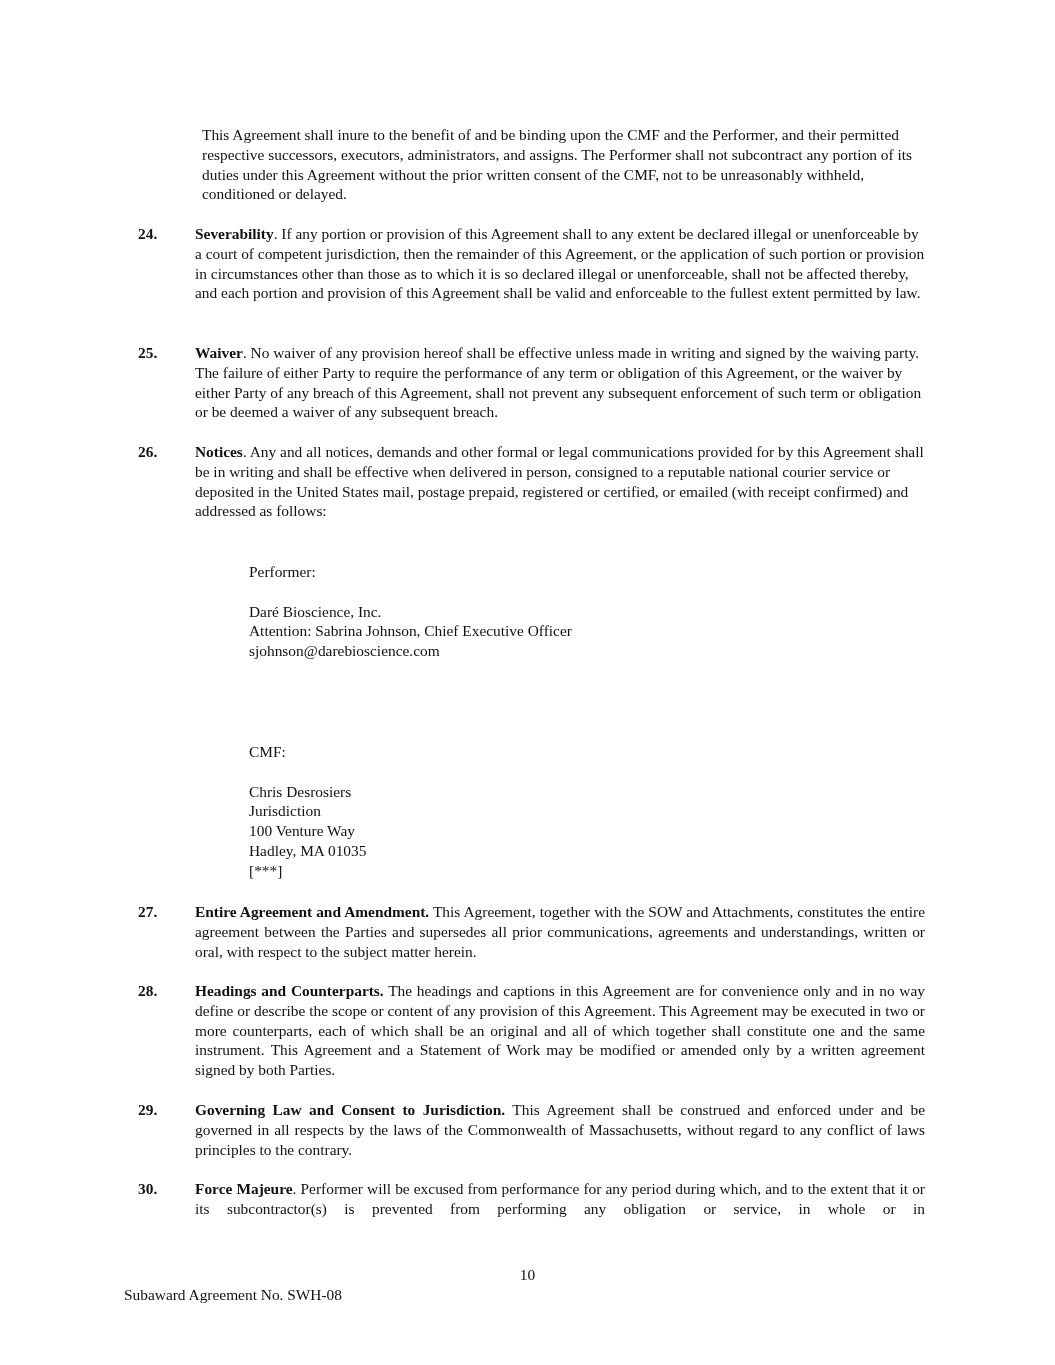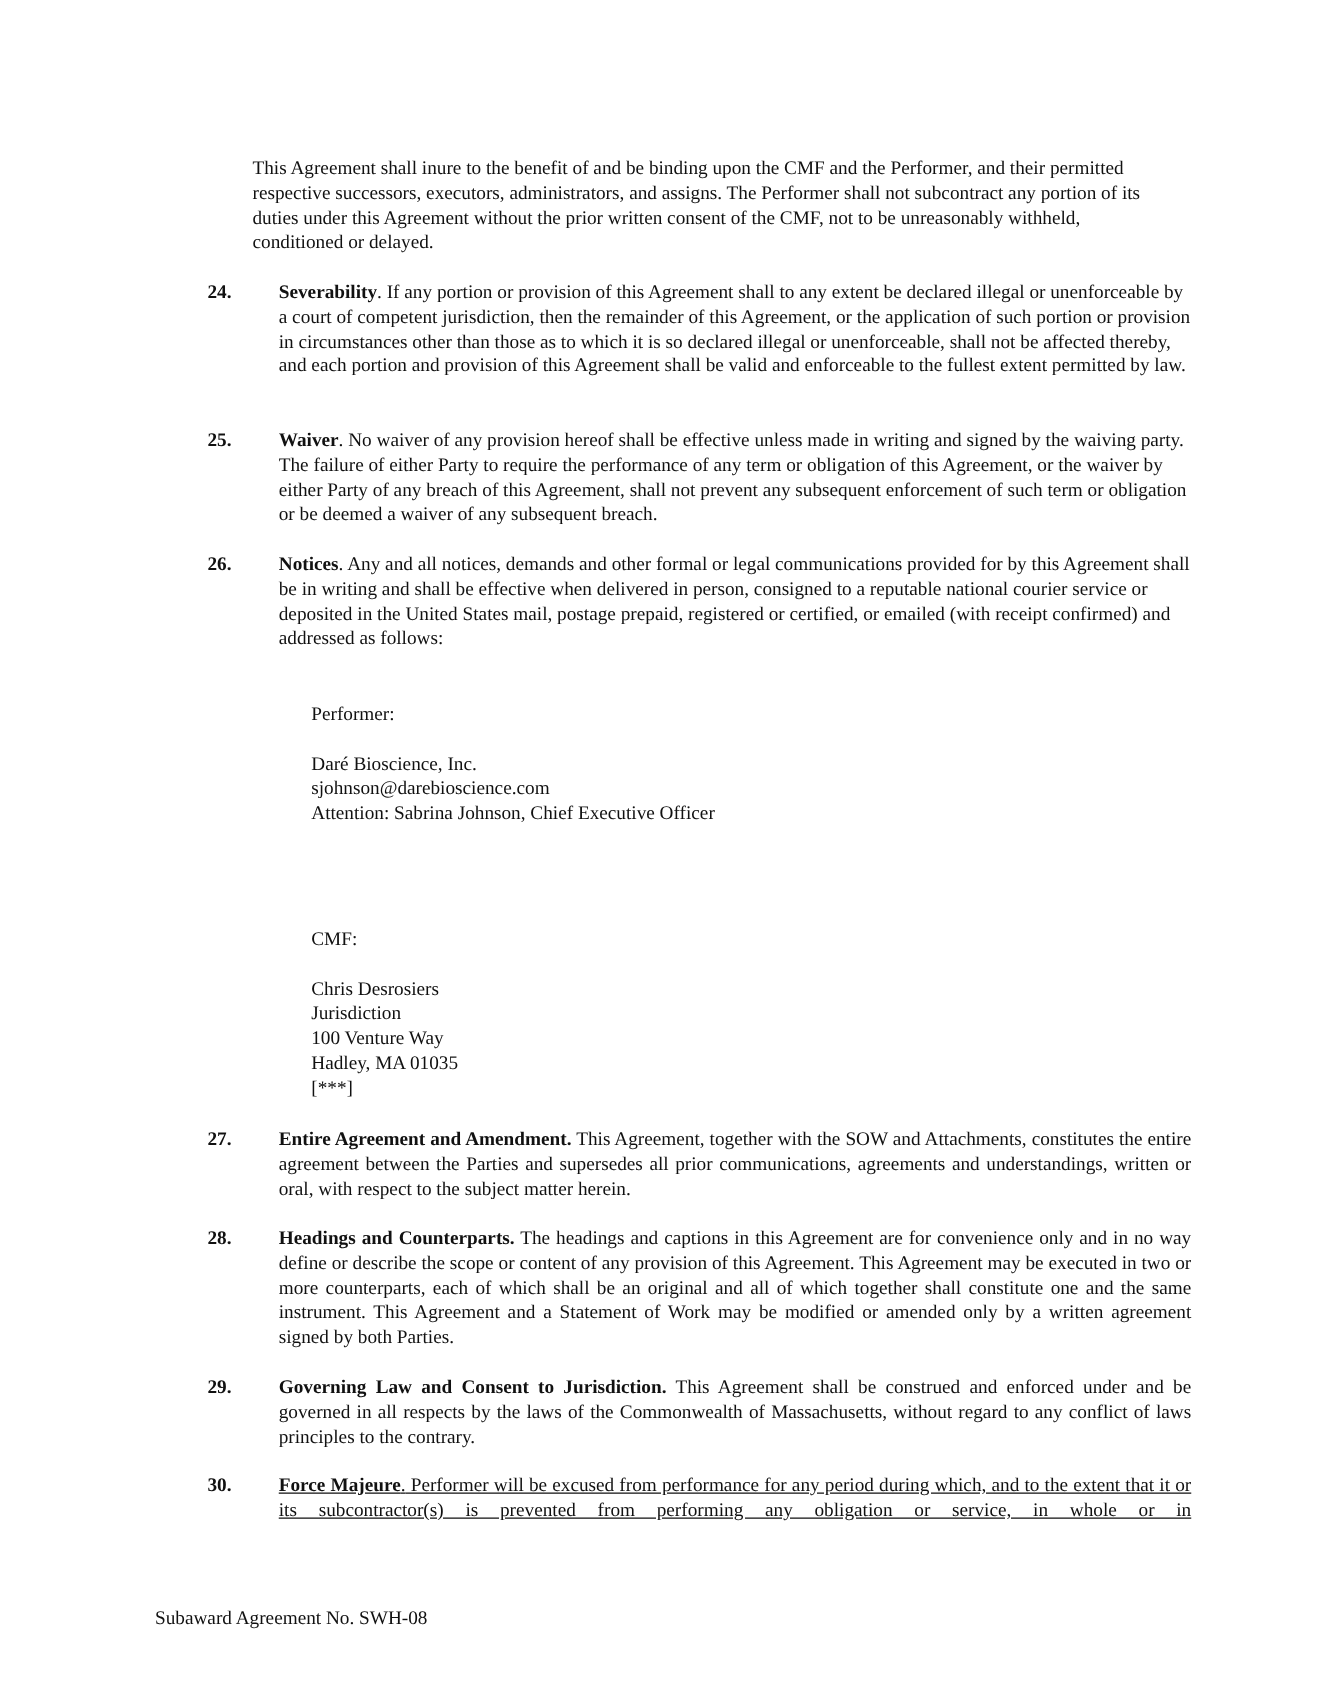--- a/index.html
+++ b/index.html
@@ -1,21 +1,21 @@
 <!DOCTYPE html>
 <html><head>
   <meta charset="utf-8">
   <style>
     html, body { margin: 0; padding: 0; background: #ffffff; }
     body { width: 1055px; height: 1365px; position: relative; overflow: hidden;
       font-family: "Liberation Serif", "DejaVu Serif", serif; color: #111; font-size: 15.4px; line-height: 19.8px; }
     .page { position: absolute; left: 0; top: 0; width: 879px; height: 1365px; }
     .para { position: absolute; left: 202px; width: 730px; margin: 0; }
     .justify { text-align: justify; }
-    .sec { position: absolute; left: 166px; width: 780px; }
+    .sec { position: absolute; left: 138px; width: 780px; }
     .sec .num { position: absolute; left: 0; top: 0; font-weight: bold; }
     .sec .body { margin-left: 57px; width: 730px; }
     .sec .title { font-weight: bold; }
     .addr { position: absolute; left: 249px; }
     .addr div { height: 19.8px; white-space: nowrap; }
     .pagenum { position: absolute; left: 0; width: 1055px; top: 1265px; text-align: center; }
     .footer { position: absolute; left: 124px; top: 1285px; }
   </style>
 </head>
 <body>
@@ -36,22 +36,22 @@
 
   <div class="sec" style="top:442px;">
     <span class="num">26.</span>
     <div class="body"><span class="title">Notices</span><span>.</span><span>  Any and all notices, demands and other formal or legal communications provided for by this Agreement shall be in writing and shall be effective when delivered in person, consigned to a reputable national courier service or deposited in the United States mail, postage prepaid, registered or certified, or emailed (with receipt confirmed) and addressed as follows:</span></div>
   </div>
 
   <div class="addr" style="top:562px;">
     <div>Performer:</div>
     <div></div>
     <div>Daré Bioscience, Inc.</div>
+    <div>Attention: Sabrina Johnson, Chief Executive Officer</div>
     <div>sjohnson@darebioscience.com</div>
-    <div>Attention: Sabrina Johnson, Chief Executive Officer</div>
   </div>
 
   <div class="addr" style="top:742px;">
     <div>CMF:</div>
     <div></div>
     <div>Chris Desrosiers</div>
     <div>Jurisdiction</div>
     <div>100 Venture Way</div>
     <div>Hadley, MA 01035</div>
     <div>[***]</div>
@@ -67,17 +67,18 @@
     <div class="body justify"><span class="title">Headings and Counterparts.</span><span>  The headings and captions in this Agreement are for convenience only and in no way define or describe the scope or content of any provision of this Agreement.  This Agreement may be executed in two or more counterparts, each of which shall be an original and all of which together shall constitute one and the same instrument. This Agreement and a Statement of Work may be modified or amended only by a written agreement signed by both Parties.</span></div>
   </div>
 
   <div class="sec" style="top:1100px;">
     <span class="num">29.</span>
     <div class="body justify"><span class="title">Governing Law and Consent to Jurisdiction.</span><span>  This  Agreement shall be construed and enforced under and be governed in all respects by the laws of the Commonwealth of Massachusetts, without regard to any conflict of laws principles to the contrary.</span></div>
   </div>
 
   <div class="sec" style="top:1179px;">
     <span class="num">30.</span>
-    <div class="body justify" style="text-align-last: justify; text-decoration: underline;"><span class="title">Force Majeure</span><span>.</span><span>  Performer will be excused from performance for any period during which, and to the extent that it or its subcontractor(s) is prevented from performing any obligation or service, in whole or in</span></div>
+    <div class="body justify" style="text-align-last: justify;"><span class="title">Force Majeure</span><span>.</span><span>  Performer will be excused from performance for any period during which, and to the extent that it or its subcontractor(s) is prevented from performing any obligation or service, in whole or in</span></div>
   </div>
 
+  <div class="pagenum">10</div>
   <div class="footer">Subaward Agreement No. SWH-08</div>
 </div>
 
 </body></html>

